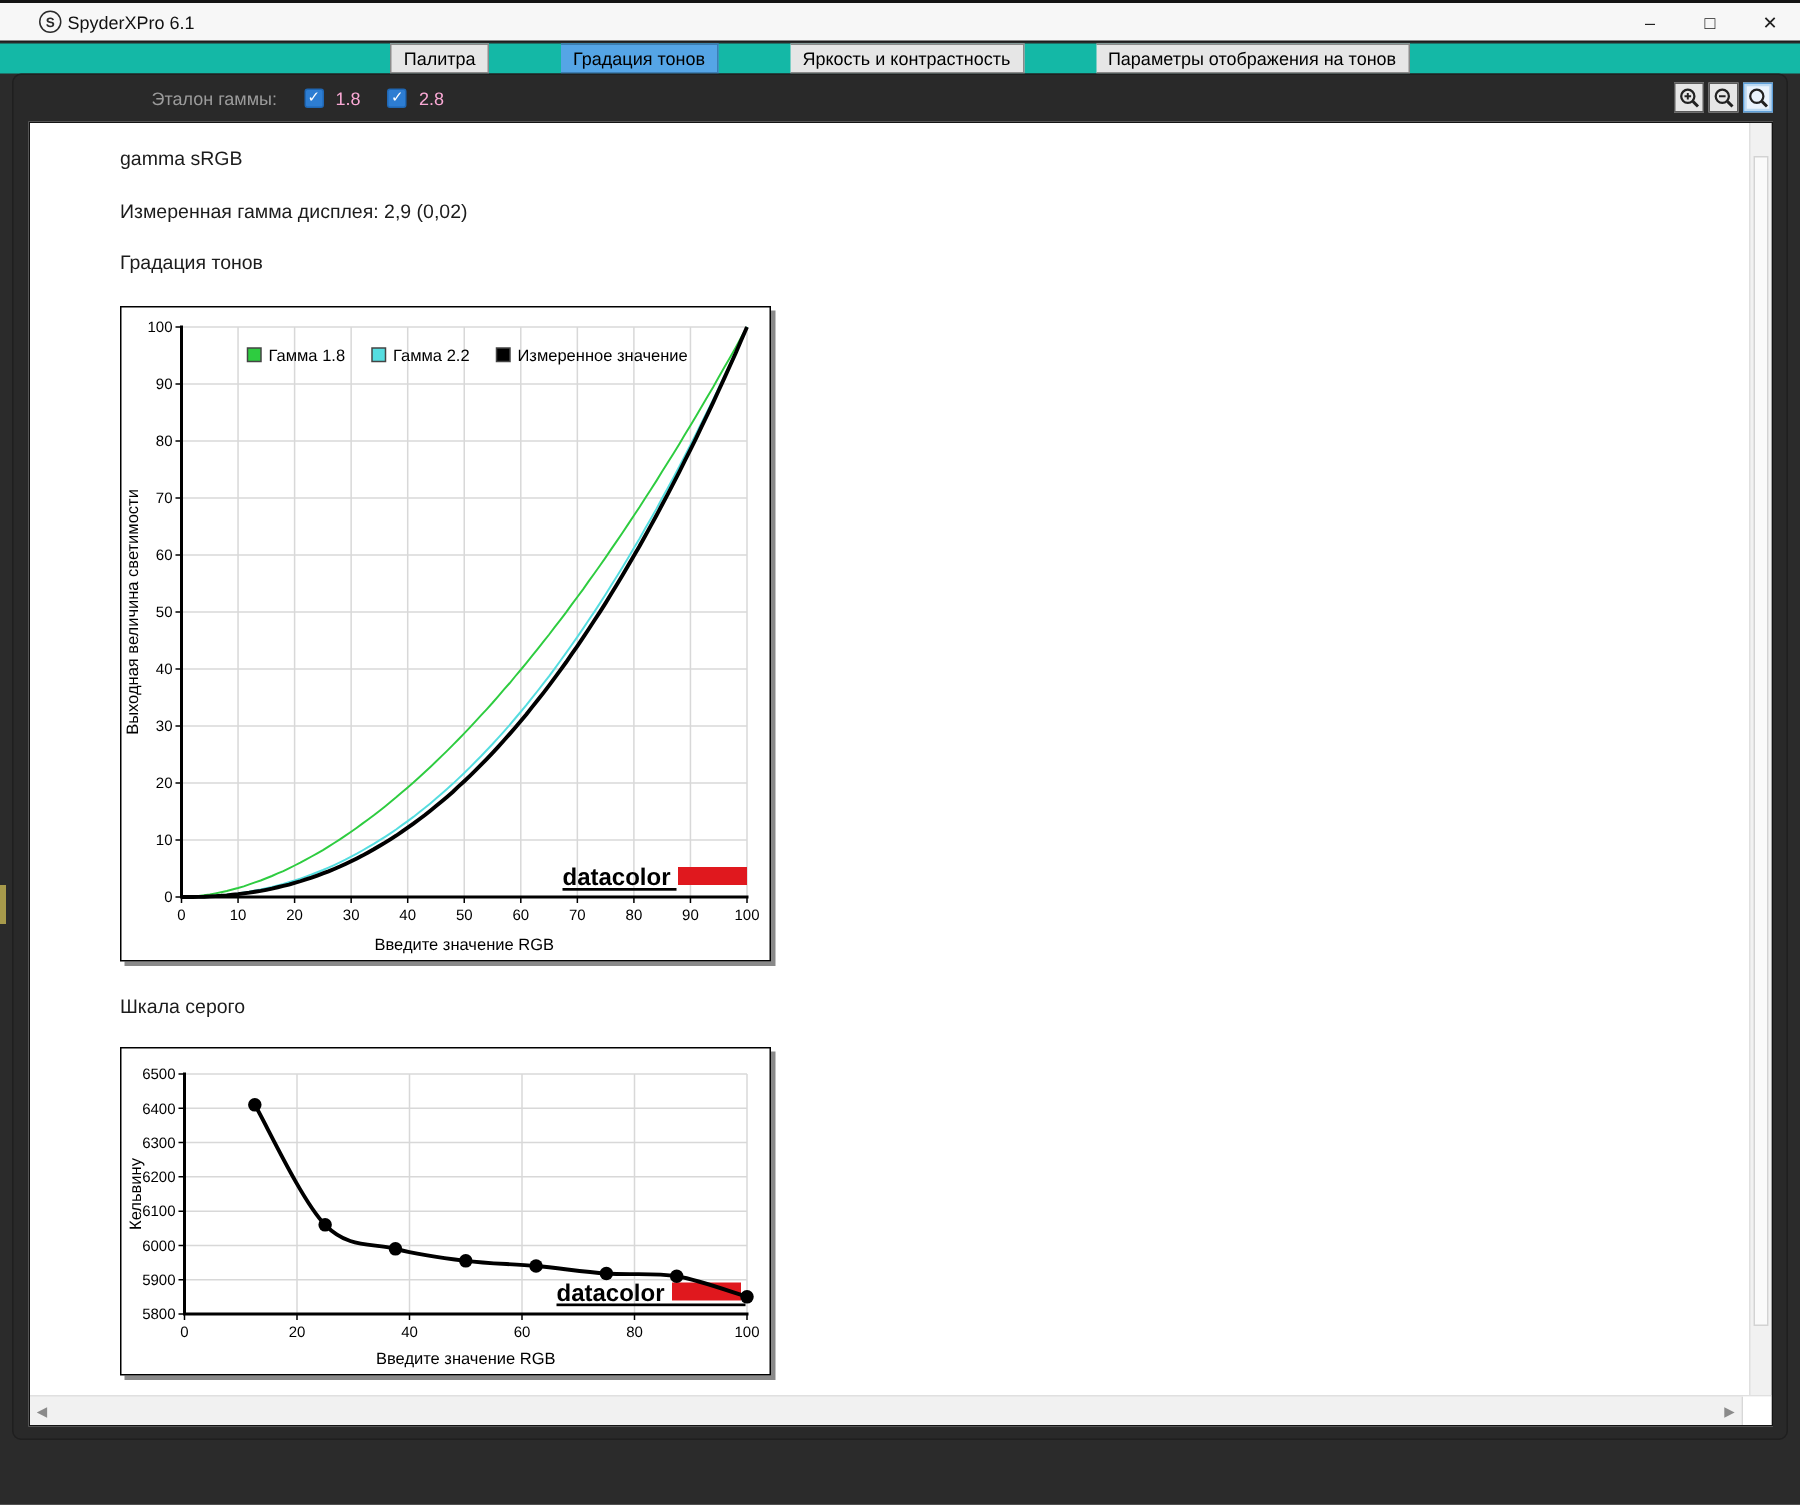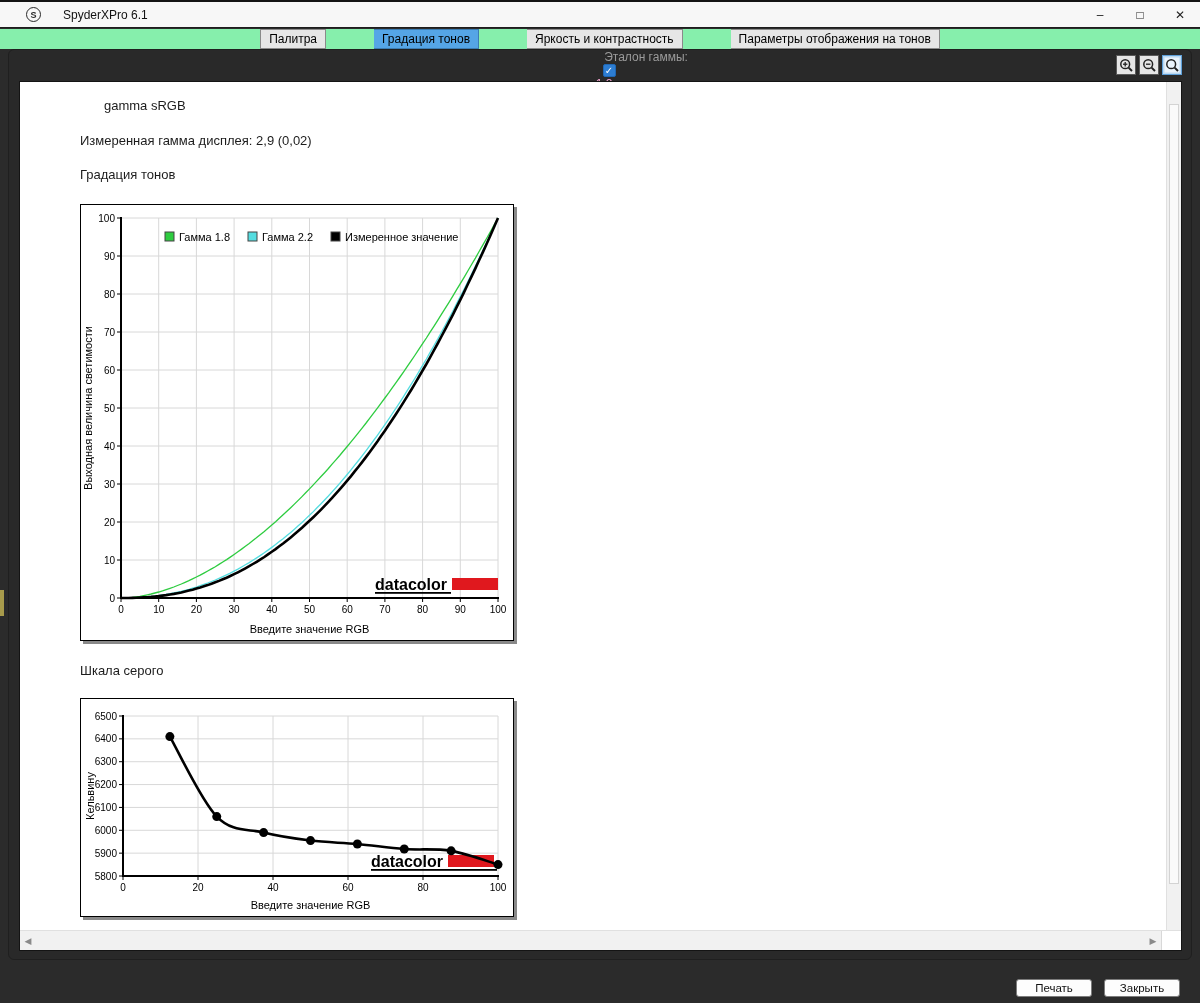--- a/index.html
+++ b/index.html
@@ -6,40 +6,40 @@
   html,body { width:1200px; height:1003px; overflow:hidden; background:#2b2b2b;
               font-family:"Liberation Sans", sans-serif; }
   .window { position:relative; width:1200px; height:1003px; background:#2b2b2b; border-top:2px solid #141414; }
 
   
   .titlebar { position:absolute; left:0; top:0; width:100%; height:26px; background:#f7f7f7;
               display:flex; align-items:center; border-bottom:1px solid #1d1d1d; }
   .app-icon { width:15px; height:15px; border:1.4px solid #2a2a2a; border-radius:50%;
               display:flex; align-items:center; justify-content:center;
               font-size:9px; font-weight:bold; color:#2a2a2a; margin-left:26px; }
-  .app-title { font-size:12px; color:#111; margin-left:22px; }
+  .app-title { font-size:12px; color:#111; margin-left:4px; }
   .win-controls { margin-left:auto; display:flex; align-items:center; height:100%; }
   .win-btn { width:40px; height:100%; display:flex; align-items:center; justify-content:center;
              font-size:12px; color:#222; cursor:default; }
 
   
-  .tabstrip { position:absolute; left:0; top:27px; width:100%; height:20px; background:#86efac;
+  .tabstrip { position:absolute; left:0; top:27px; width:100%; height:20px; background:#14b8a6;
               display:flex; justify-content:center; align-items:stretch;gap:48px; }
   .tab { font-size:12px; line-height:17px; padding:1px 8px 2px 8px; background:#e6e6e6;
          border:1px solid #8a8a8a; border-left-width:0; color:#000; white-space:nowrap; }
   .tab:first-child { border-left-width:1px; }
   .tab.selected { background:#55a5e6; border-color:#3c7db3; }
 
   
   .content-frame { position:absolute; left:8px; top:47px; width:1184px; height:911px;
                    background:#292929; border:1px solid #1f1f1f; border-radius:6px; }
 
   
   .toolbar { position:absolute; left:0; top:0; width:100%; height:31px;
-             display:flex; align-items:center;flex-direction:column; }
+             display:flex; align-items:center; }
   .tb-label { margin-left:92px; font-size:12px; color:#9b9b9b; }
   .checkbox { width:13px; height:13px; background:#2d7dd2; border:1px solid #1f67b4; border-radius:2px;
               color:#fff; font-size:10px; line-height:11px; text-align:center; margin-left:18px; }
   .cb-label { margin-left:8px; font-size:12px; color:#f9a8d4; }
   .zoom-group { position:absolute; right:9px; top:5px; display:flex; gap:3px; }
   .zoom-btn { width:20px; height:20px; background:#e6e6e6; border:1px solid #5a5a5a;
               display:flex; align-items:center; justify-content:center; }
   .zoom-btn.selected { background:#eaf3fc; border:1px solid #5e9fd8; box-shadow:0 0 0 1.5px #bcd9f2 inset; }
 
   
@@ -123,21 +123,21 @@
         <div class="zoom-btn selected">
           <svg width="15" height="15">
               <circle cx="6.2" cy="6.2" r="4.4" fill="none" stroke="#222" stroke-width="1.5"></circle>
             <line x1="9.6" y1="9.6" x2="13" y2="13" stroke="#222" stroke-width="2"></line>
             </svg>
         </div>
       </div>
     </div>
 
     <div class="panel">
-      <div class="panel-text" style="top:16px;margin-left:24px;">gamma sRGB</div>
+      <div class="panel-text" style="top:16px;">gamma sRGB</div>
       <div class="panel-text" style="top:51px;">Измеренная гамма дисплея: 2,9 (0,02)</div>
       <div class="panel-text" style="top:85px;">Градация тонов</div>
 
       <div class="chartbox" id="chart1"><svg width="434" height="437">
             <line x1="40" y1="13" x2="40" y2="393" stroke="#d8d8d8" stroke-width="1"></line>
             <line x1="77.7" y1="13" x2="77.7" y2="393" stroke="#d8d8d8" stroke-width="1"></line>
             <line x1="115.4" y1="13" x2="115.4" y2="393" stroke="#d8d8d8" stroke-width="1"></line>
             <line x1="153.1" y1="13" x2="153.1" y2="393" stroke="#d8d8d8" stroke-width="1"></line>
             <line x1="190.8" y1="13" x2="190.8" y2="393" stroke="#d8d8d8" stroke-width="1"></line>
             <line x1="228.5" y1="13" x2="228.5" y2="393" stroke="#d8d8d8" stroke-width="1"></line>
@@ -292,19 +292,15 @@
       <div class="hscroll">
         <div class="h-arrow">◀</div>
         <div class="h-track"></div>
         <div class="h-arrow">▶</div>
         <div class="h-corner"></div>
       </div>
     </div>
 
   </div>
 
-  <div class="footer">
-    <div class="footer-btn" id="print-btn">Печать</div>
-    <div class="footer-btn" id="close-btn">Закрыть</div>
-  </div>
 
   <div class="stray-accent"></div>
 </div>
 
 </body></html>

